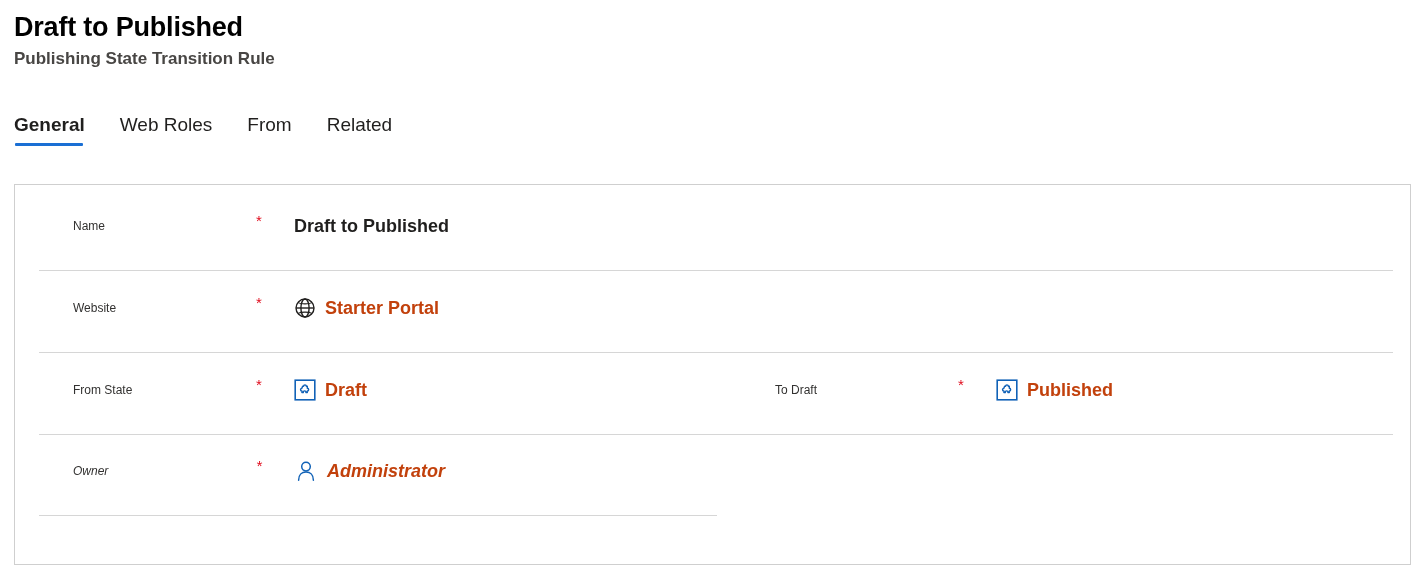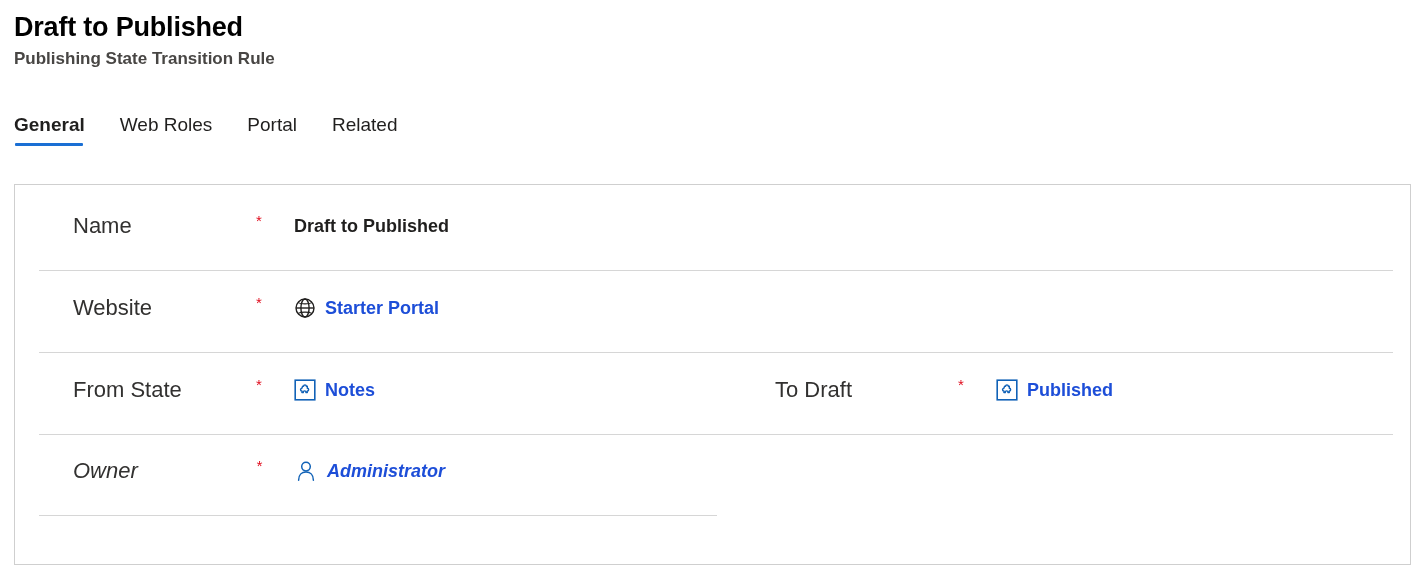--- a/index.html
+++ b/index.html
@@ -96,21 +96,21 @@
   .cell {
     position: relative;
     display: flex;
     align-items: center;
     height: 54px;
   }
   .cell.col1 { width: 702px; }
   .cell.col2 { width: 680px; }
 
   .field-label {
-    font-size: 22px;
+    font-size: 12px;
     line-height: 22px;
     color: #323130;
     white-space: nowrap;
     padding-left: 58px;
     width: 241px;
     box-sizing: border-box;
     flex: none;
   }
   .req-star {
     color: #e00b1c;
@@ -126,21 +126,21 @@
     align-items: center;
     font-size: 18px;
     line-height: 24px;
     white-space: nowrap;
   }
   .field-value.plain {
     color: #201f1e;
     font-weight: bold;
   }
   .field-value .link {
-    color: #1d4ed8;
+    color: #c2410c;
     font-weight: bold;
     cursor: pointer;
   }
   .val-icon {
     flex: none;
     display: inline-flex;
     align-items: center;
     justify-content: center;
     margin-right: 9px;
   }
@@ -171,21 +171,21 @@
 <body>
 
 <div class="header">
   <div class="page-title">Draft to Published</div>
   <div class="page-subtitle">Publishing State Transition Rule</div>
 </div>
 
 <div class="tabstrip">
   <div class="tab selected">General</div>
   <div class="tab">Web Roles</div>
-  <div class="tab">Portal</div>
+  <div class="tab">From</div>
   <div class="tab">Related</div>
 </div>
 
 <div class="form-card">
 
   <div class="form-row abs-row" id="row-name">
     <div class="cell col1">
       <div class="field-label">Name</div>
       <div class="req-star">*</div>
       <div class="field-value plain">
@@ -219,21 +219,21 @@
     <div class="cell col1">
       <div class="field-label">From State</div>
       <div class="req-star">*</div>
       <div class="field-value">
         <span class="val-icon">
           <svg width="22" height="22" viewBox="0 0 22 22">
             <rect x="1.2" y="1.2" width="19.6" height="19.6" fill="none" stroke="#1162b7" stroke-width="1.6"></rect>
             <path d="M8.6 5.1 h1.0 a1.35 1.35 0 1 1 2.7 0 h1.0 v2.0 a1.35 1.35 0 1 1 0 2.7 v1.6 h-1.4 a1.35 1.35 0 1 0 -2.6 0 h-1.4 v-1.6 a1.35 1.35 0 1 1 0 -2.7 z" transform="translate(0,2.2)" fill="none" stroke="#1162b7" stroke-width="1.4" stroke-linejoin="round"></path>
           </svg>
         </span>
-        <span class="link">Notes</span>
+        <span class="link">Draft</span>
       </div>
     </div>
     <div class="cell col2">
       <div class="field-label">To Draft</div>
       <div class="req-star">*</div>
       <div class="field-value">
         <span class="val-icon">
           <svg width="22" height="22" viewBox="0 0 22 22">
             <rect x="1.2" y="1.2" width="19.6" height="19.6" fill="none" stroke="#1162b7" stroke-width="1.6"></rect>
             <path d="M8.6 5.1 h1.0 a1.35 1.35 0 1 1 2.7 0 h1.0 v2.0 a1.35 1.35 0 1 1 0 2.7 v1.6 h-1.4 a1.35 1.35 0 1 0 -2.6 0 h-1.4 v-1.6 a1.35 1.35 0 1 1 0 -2.7 z" transform="translate(0,2.2)" fill="none" stroke="#1162b7" stroke-width="1.4" stroke-linejoin="round"></path>

